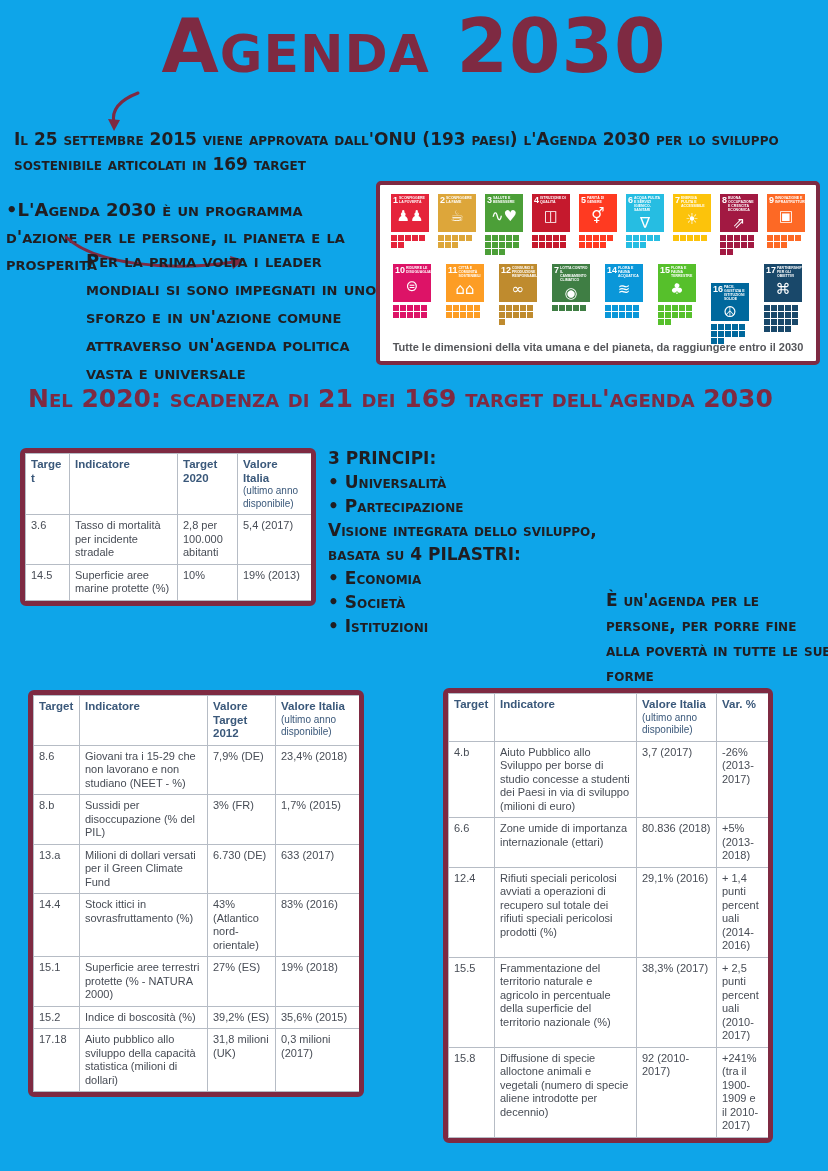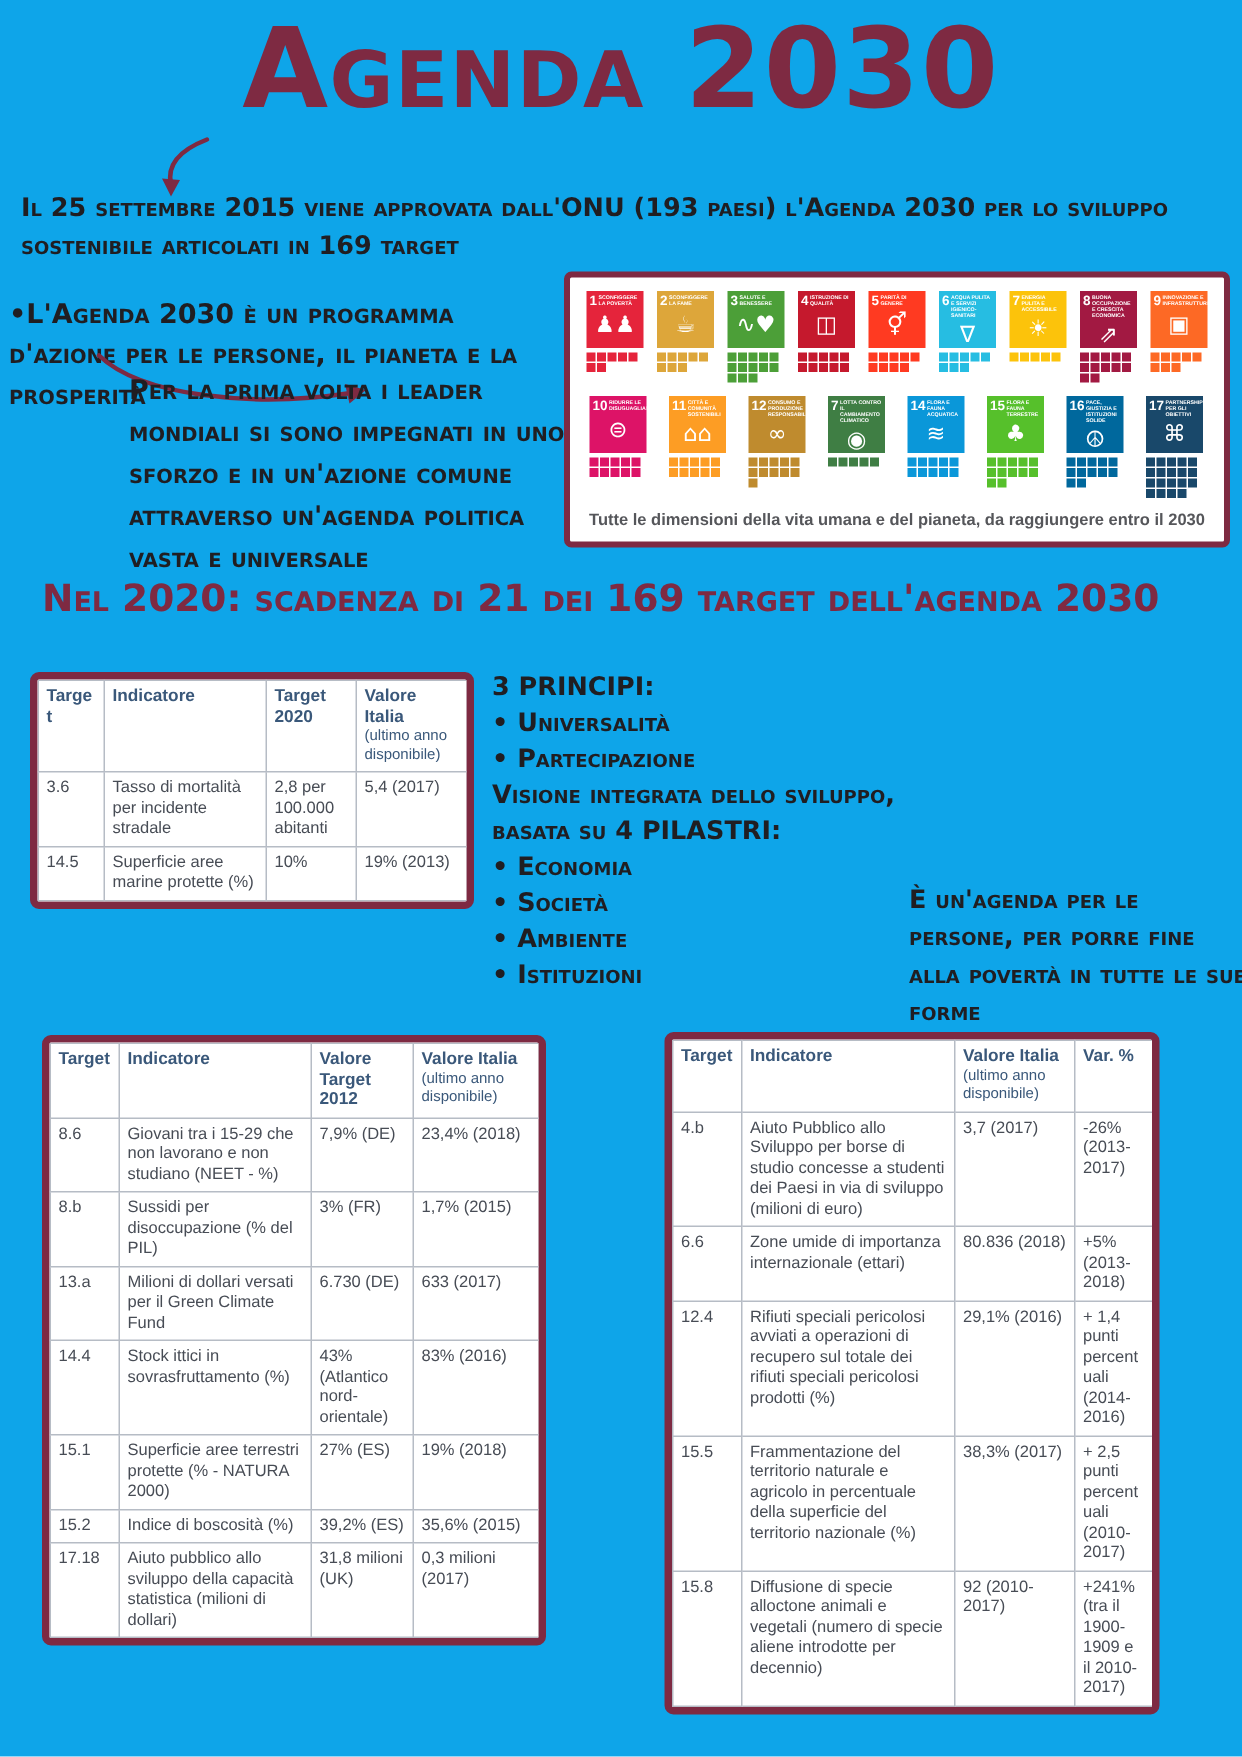--- a/index.html
+++ b/index.html
@@ -374,21 +374,21 @@
             <div class="sdg-sq" style="background: rgb(86, 192, 43);"></div>
             <div class="sdg-sq" style="background: rgb(86, 192, 43);"></div>
             <div class="sdg-sq" style="background: rgb(86, 192, 43);"></div>
             <div class="sdg-sq" style="background: rgb(86, 192, 43);"></div>
             <div class="sdg-sq" style="background: rgb(86, 192, 43);"></div>
             <div class="sdg-sq" style="background: rgb(86, 192, 43);"></div>
             <div class="sdg-sq" style="background: rgb(86, 192, 43);"></div>
           </div>
         </div>
         <div class="sdg-goal">
-          <div class="sdg-tile" style="background: rgb(0, 104, 157);">
+          <div class="sdg-tile" style="background: rgb(0, 104, 157); margin-top: 19px;">
             <div class="sdg-head">
               <span class="sdg-num">16</span>
               <span class="sdg-name">Pace, giustizia e istituzioni solide</span>
             </div>
             <div class="sdg-icon">☮</div>
           </div>
           <div class="sdg-squares">
             <div class="sdg-sq" style="background: rgb(0, 104, 157);"></div>
             <div class="sdg-sq" style="background: rgb(0, 104, 157);"></div>
             <div class="sdg-sq" style="background: rgb(0, 104, 157);"></div>
@@ -475,21 +475,20 @@
   <div class="abs hand principles plist">
     <div>3 PRINCIPI:</div>
     <div id="principles-items">
         <div>• Universalità</div>
         <div>• Partecipazione</div>
       </div>
     <div>Visione integrata dello sviluppo, basata su 4 PILASTRI:</div>
     <div id="pillars-items">
         <div>• Economia</div>
         <div>• Società</div>
-        <div>• Ambiente</div>
         <div>• Istituzioni</div>
       </div>
   </div>
 
   <p class="abs hand agenda-note">È un'agenda per le persone, per porre fine alla povertà in tutte le sue forme</p>
 
   <div class="tbl t2">
       <table>
         <colgroup>
           <col style="width: 46px;">

